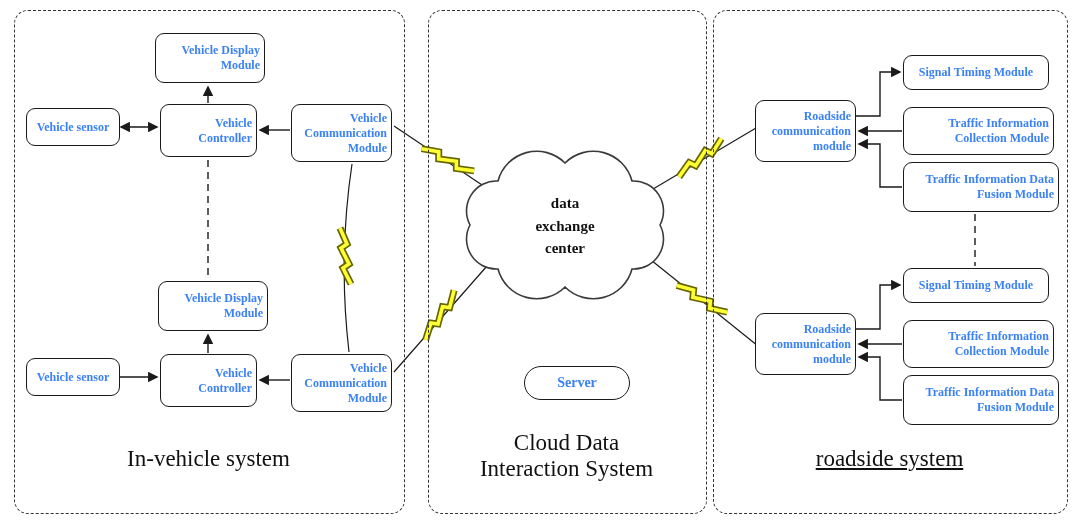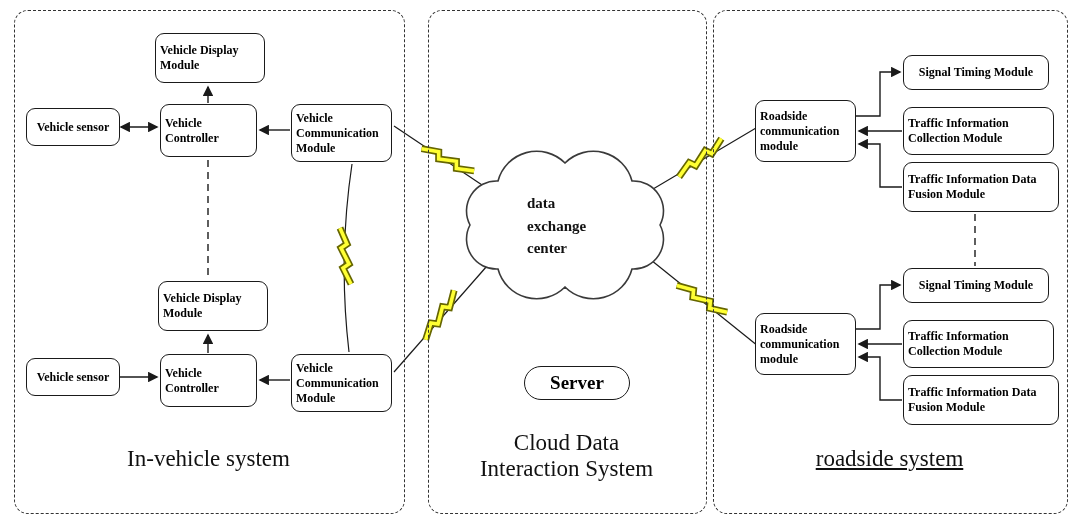--- a/index.html
+++ b/index.html
@@ -15,47 +15,47 @@
     border:1.6px dashed #333;
     border-radius:14px;
     background:transparent;
   }
   .box{
     position:absolute;
     border:1.6px solid #1a1a1a;
     border-radius:9px;
     background:#ffffff;
     display:flex;align-items:center;justify-content:center;
-    text-align:left;
+    text-align:right;
     font-weight:bold;
     font-size:12px;
     line-height:1.25;
     padding:2px 4px;
     box-sizing:border-box;
-    color:#000000;
+    color:#3b82f6;
   }
   .panel-label{
     position:absolute;
     text-align:center;
     font-size:23px;
     color:#111;
     line-height:1.12;
   }
   .cloud-text{
     position:absolute;
-    text-align:left;
+    text-align:center;
     font-weight:bold;
     font-size:15px;
     line-height:1.5;
     color:#111;
     font-family:Liberation Serif, serif;
   }
   .server-box{
     border-radius:17px;
-    font-size:19px;
+    font-size:14px;
   }
   svg{position:absolute;left:0;top:0;}
   .line{stroke:var(--line,#1a1a1a);stroke-width:1.4;fill:none;}
   .thin{stroke-width:1.2;}
   .dashedline{stroke-dasharray:7 5;}
   .cloud{fill:#ffffff;stroke:#3a3a3a;stroke-width:1.6;}
   .bolt-under{stroke:var(--bolt-outline,#666600);stroke-width:7;fill:none;stroke-linejoin:miter;}
   .bolt-over{stroke:var(--bolt-fill,#ffff33);stroke-width:3.6;fill:none;stroke-linejoin:miter;}
   .arrowhead{fill:#1a1a1a;}
 </style>

